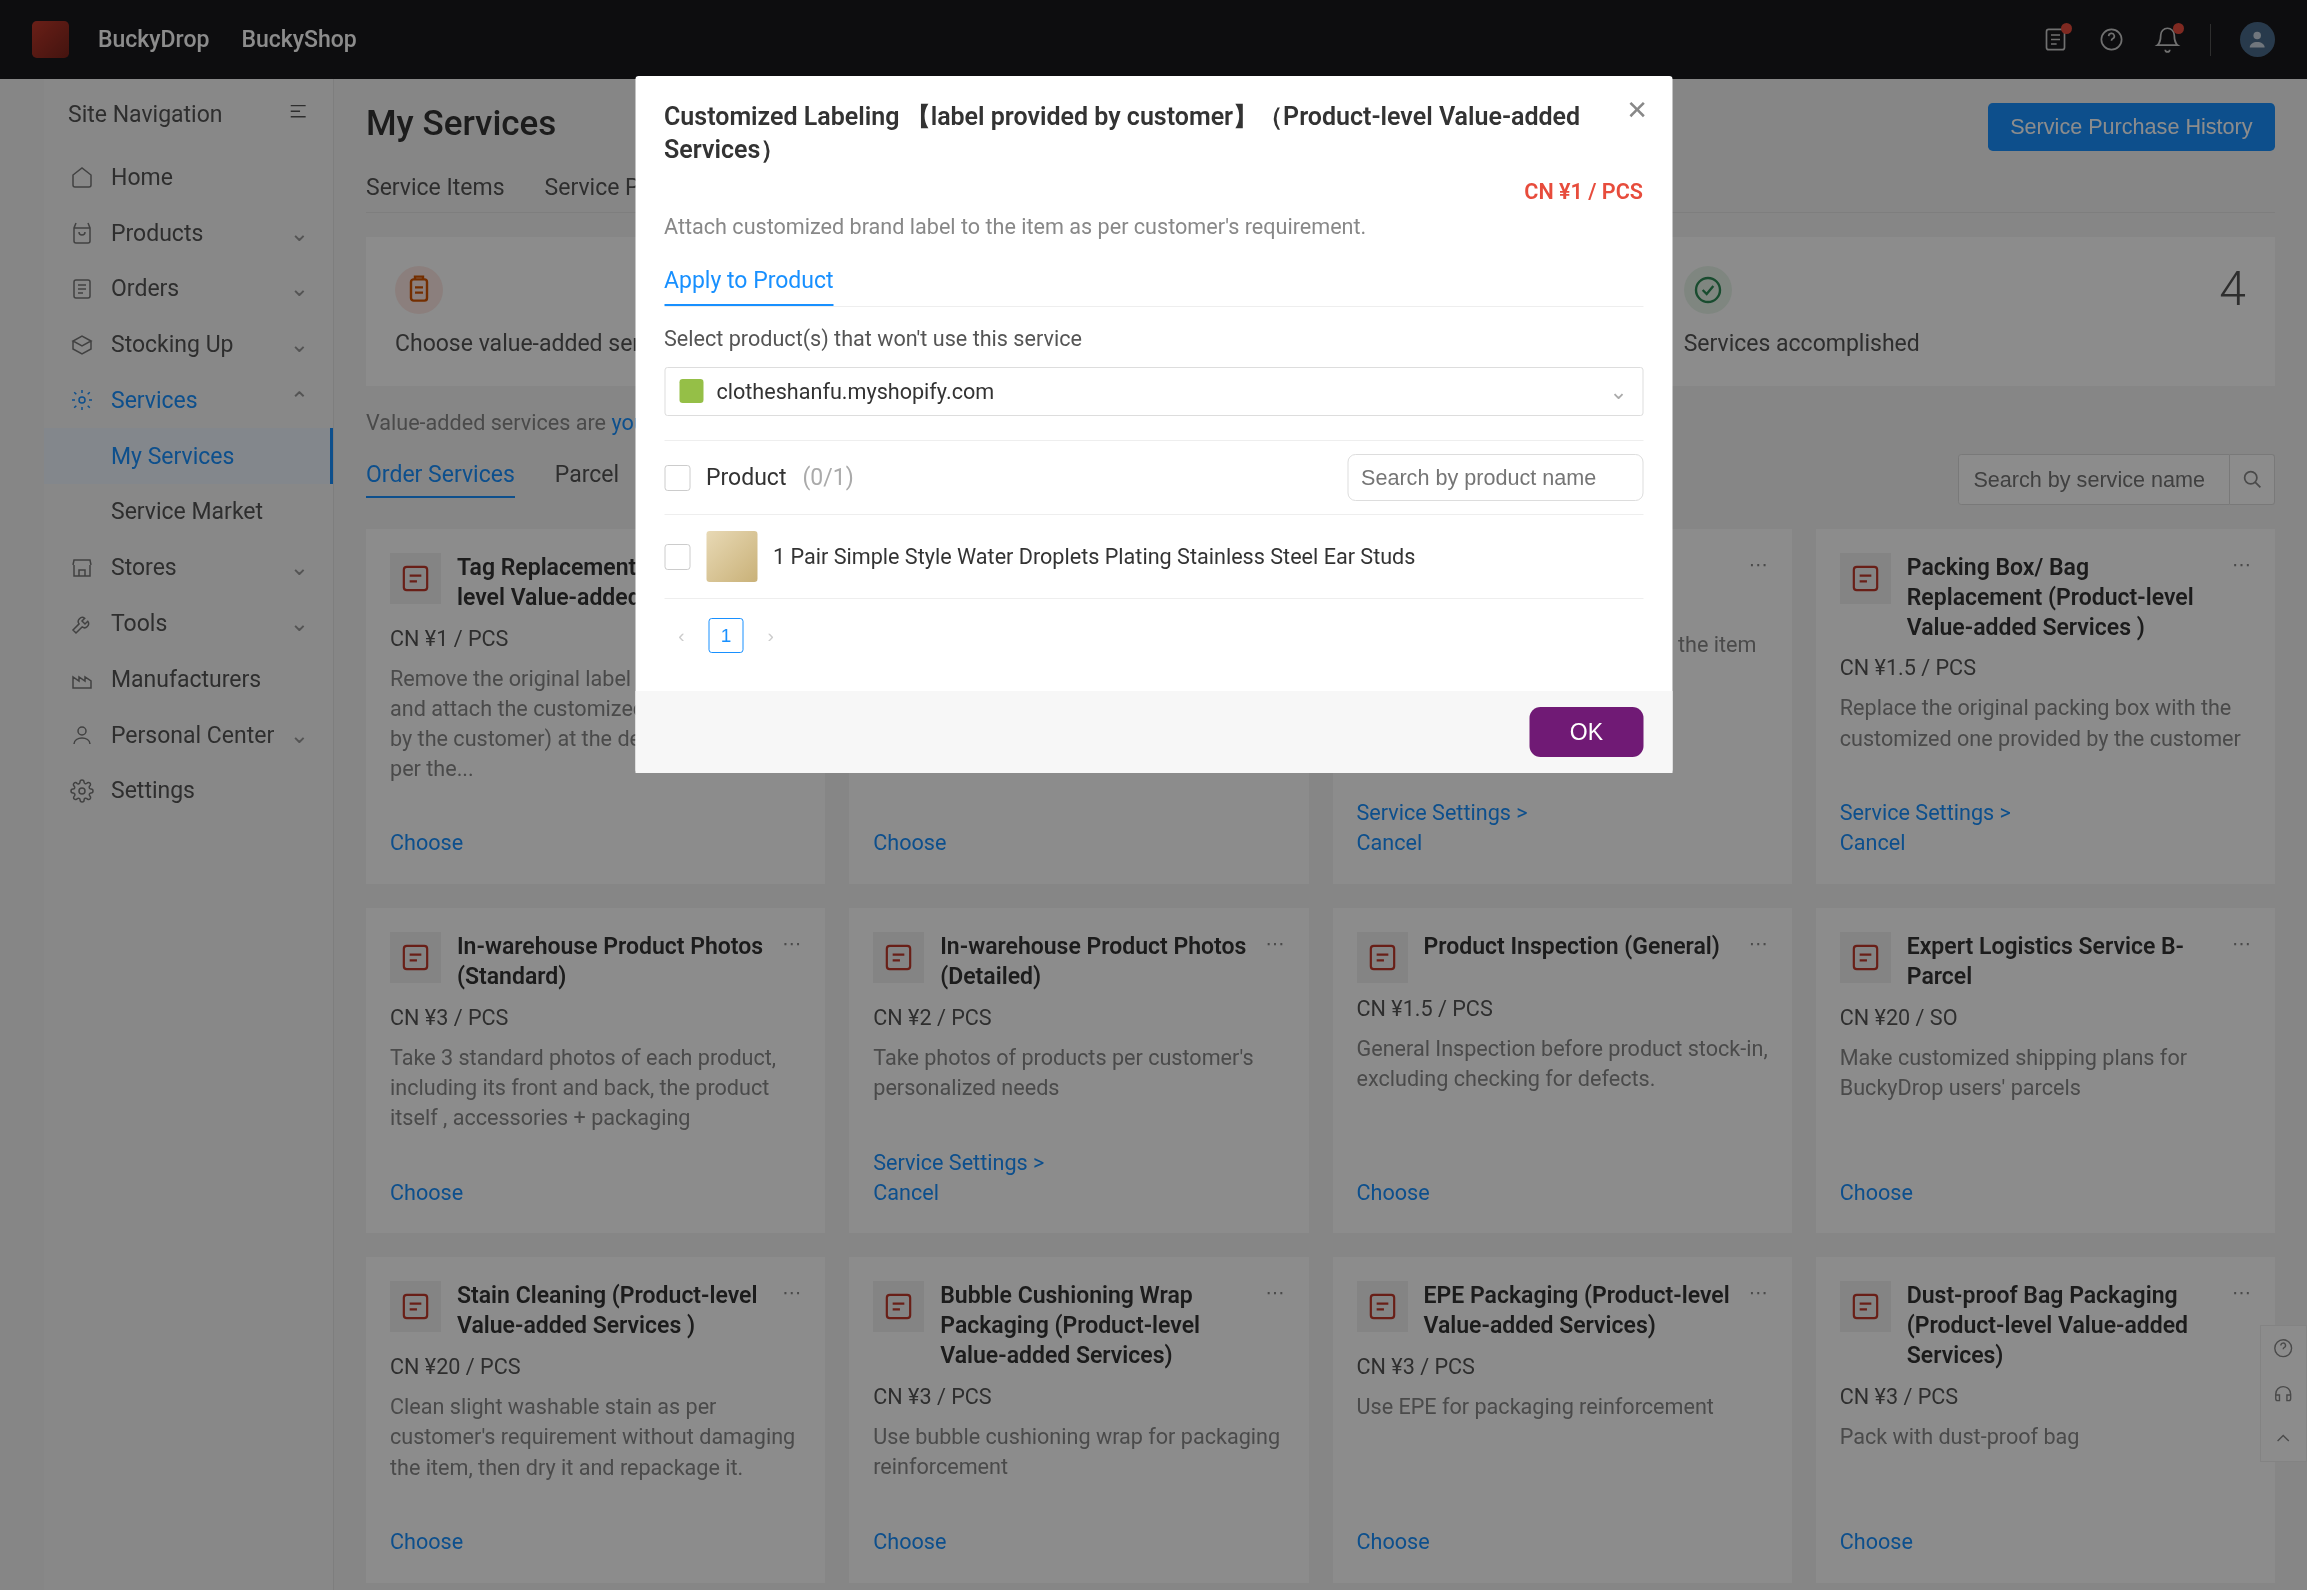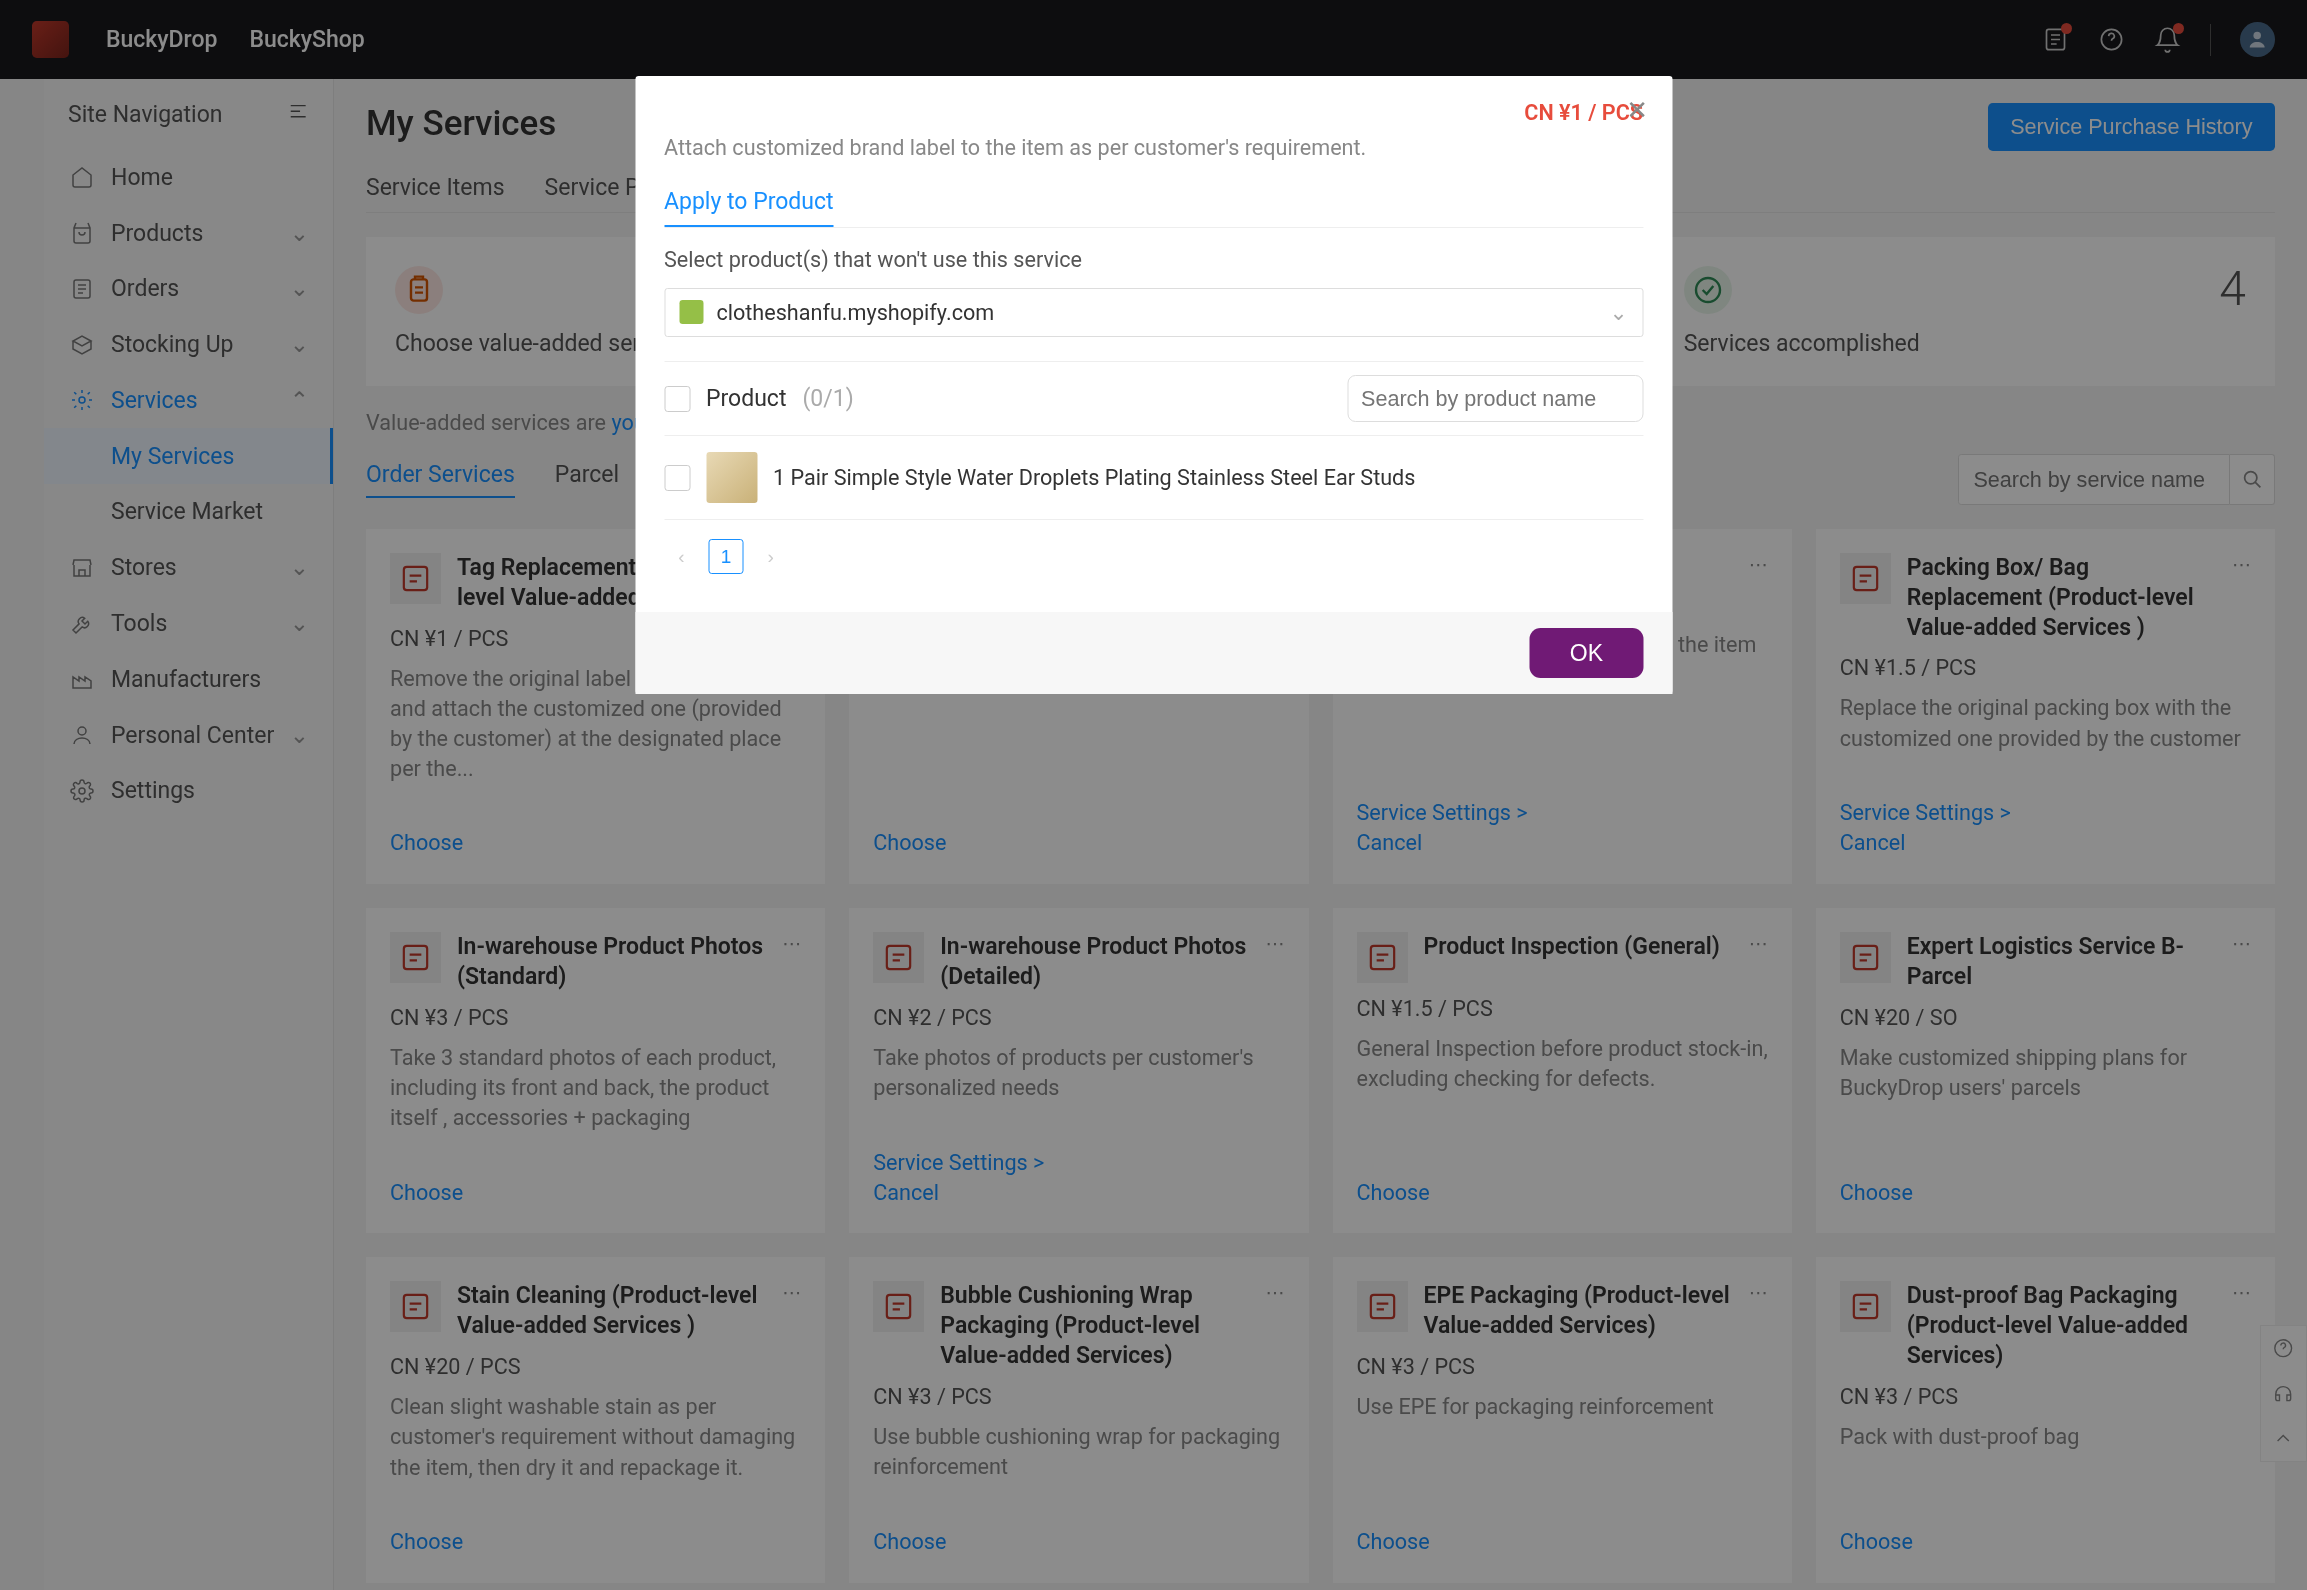--- a/index.html
+++ b/index.html
@@ -1,19 +1,19 @@
 <!DOCTYPE html>
 <html style="font-size:13px"><head>
 <meta charset="utf-8">
 <style>
 * { margin: 0; padding: 0; box-sizing: border-box; }
 body { font-family: -apple-system, BlinkMacSystemFont, "Segoe UI", Roboto, sans-serif; background: #f5f5f5; color: #333; font-size: 11.2px; width: 2307px; height: 1590px; overflow: hidden; position: relative; }
 
 
-.topbar { background: #19191d; height: 79px; display: flex; align-items: center; padding: 0 32px; color: #fff; gap: 8px; }
+.topbar { background: #19191d; height: 79px; display: flex; align-items: center; padding: 0 32px; color: #fff; }
 .logo { width: 37px; height: 37px; background: linear-gradient(135deg,#c0392b,#7b241c); border-radius: 4.8px; margin-right: 29px; }
 .brand-links { display: flex; gap: 32px; }
 .brand-links span { font-size: 23px; font-weight: 500; color: #fff; }
 .top-right { margin-left: auto; display: flex; align-items: center; gap: 29px; }
 .top-icon { width: 27px; height: 27px; display: flex; align-items: center; justify-content: center; color: #ccc; position: relative; }
 .top-icon svg { width: 27px; height: 27px; }
 .badge-dot { position: absolute; top: -3.2px; right: -3.2px; width: 11.2px; height: 11.2px; background: #e74c3c; border-radius: 50%; }
 .top-divider { width: 0.8px; height: 32px; background: #555; }
 .avatar { width: 35px; height: 35px; border-radius: 50%; background: #4a6b8a; display: flex; align-items: center; justify-content: center; }
 
@@ -536,20 +536,21 @@
         <path d="M6 15l6-6 6 6"></path>
       </svg>
     </div>
 </div>
 
 <div class="overlay"></div>
 <div class="modal">
   <button class="modal-close">✕</button>
   <div class="modal-head">
     <div class="modal-title-row">
+      <span class="modal-title">Customized Labeling 【label provided by customer】（Product-level Value-added Services）</span>
       <span class="modal-price">CN ¥1 / PCS</span>
     </div>
     <div class="modal-sub">Attach customized brand label to the item as per customer's requirement.</div>
     <div class="modal-tabs">
       <div class="modal-tab">Apply to Product</div>
     </div>
   </div>
   <div class="modal-body">
     <div class="modal-hint">Select product(s) that won't use this service</div>
     <div class="store-select">

